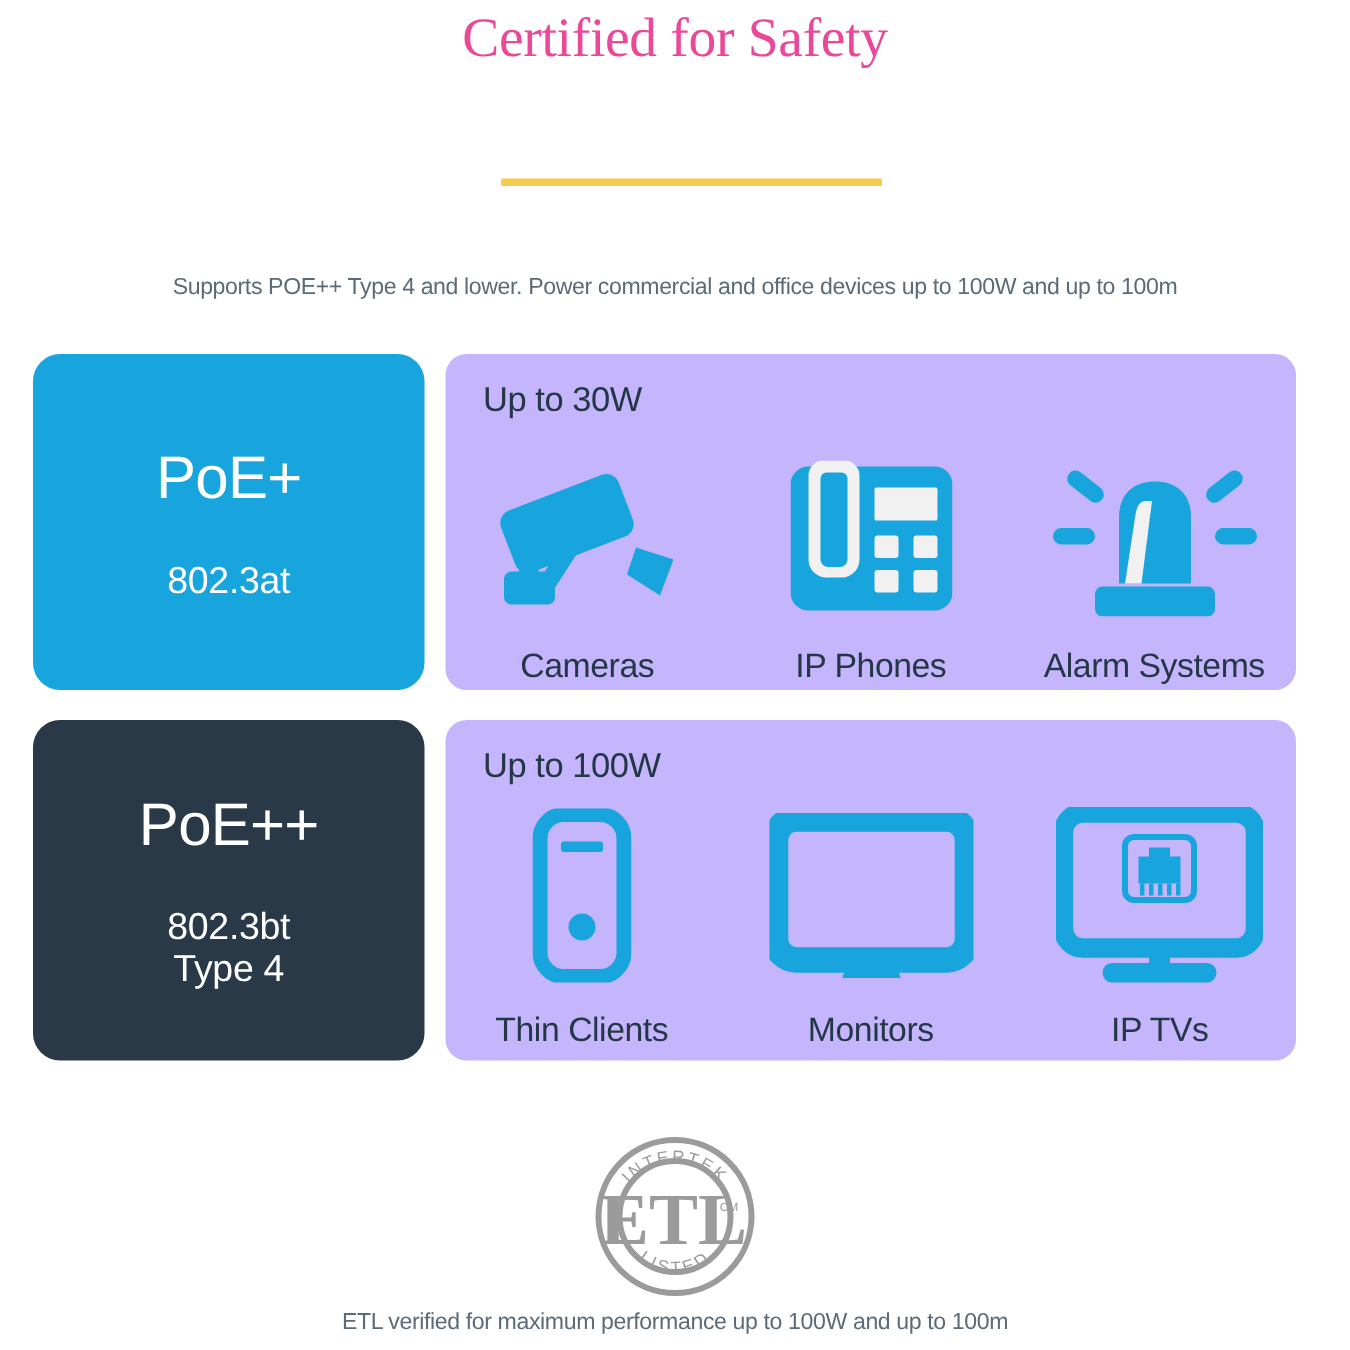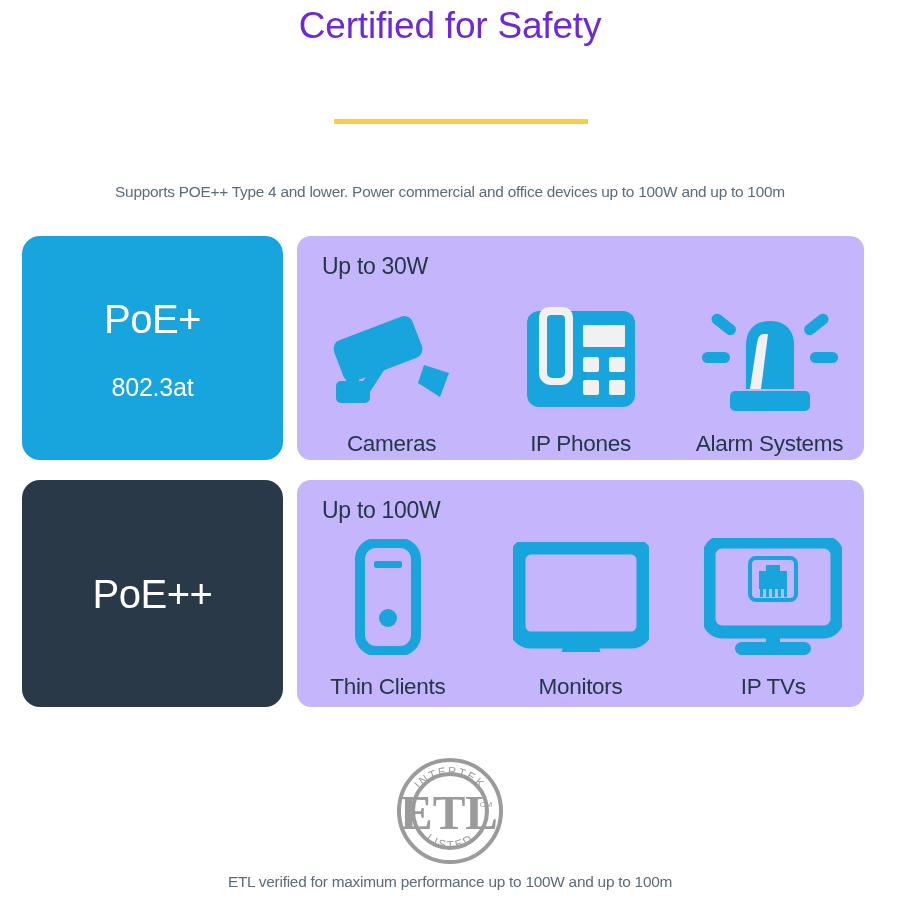--- a/index.html
+++ b/index.html
@@ -8,25 +8,26 @@
     background: #ffffff;
     font-family: "Liberation Sans", sans-serif;
     overflow: hidden;
   }
   #root { position: relative; width: 900px; height: 900px; }
 
   
   .headline {
     position: absolute; left: 0; top: 2px; width: 900px;
     text-align: center;
-    color: #6d28d9;
+    color: #ec4899;
     font-size: 37px;
     line-height: 47px;
     font-weight: 400;
     letter-spacing: -0.2px;
+    font-family: Liberation Serif, serif;
   }
   .headline .l2 { display: block; }
   .gold-rule {
     position: absolute; left: 334px; top: 119px;
     width: 254px; height: 5px;
     background: #f7cb4d;
     border-radius: 1px;
   }
   .subhead {
     position: absolute; left: 0; top: 183px; width: 900px;
@@ -180,20 +181,24 @@
           <div class="icon-label">Alarm Systems</div>
         </div>
 
       </div>
     </div>
   </div>
 
   <div class="row" id="row-2">
     <div class="tag-box navy">
       <div class="tag-title">PoE++</div>
+      <div class="tag-sub">
+        <div>802.3bt</div>
+        <div>Type 4</div>
+      </div>
     </div>
 
     <div class="panel">
       <div class="panel-title">Up to 100W</div>
 
       <div class="icon-strip">
 
         <div class="icon-cell">
           <div class="icon-art">
             <svg width="66" height="116" viewBox="0 0 66 116" aria-hidden="true">

